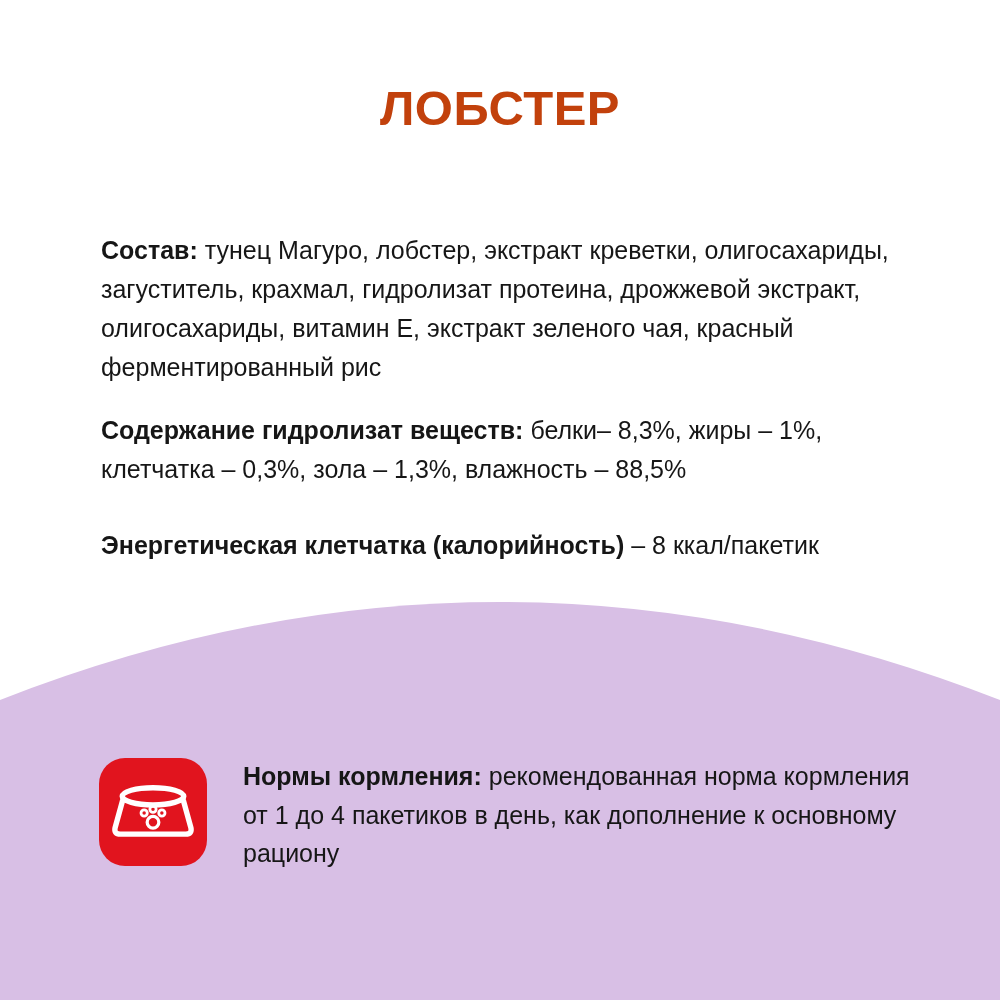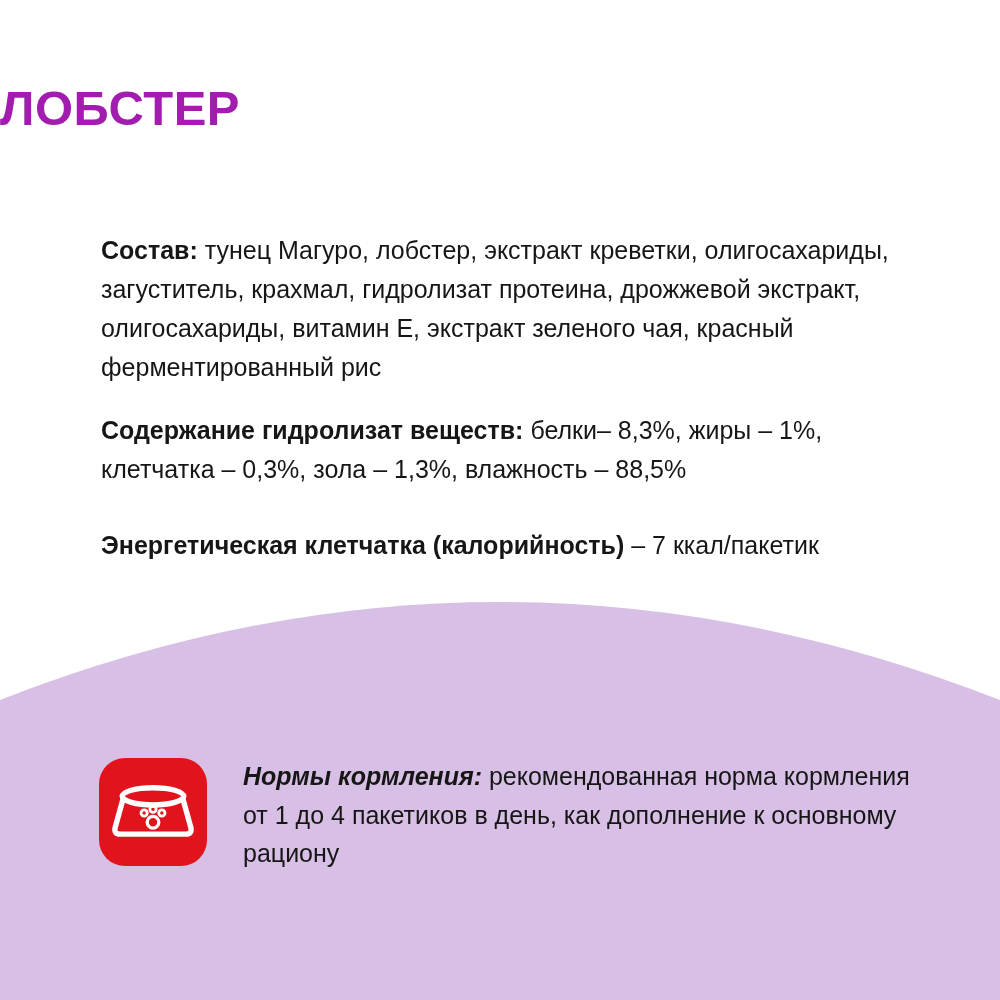--- a/index.html
+++ b/index.html
@@ -16,24 +16,25 @@
     left: 0; top: 0;
     width: 1000px; height: 1000px;
     display: block;
     pointer-events: none;
   }
   .page-title {
     position: absolute;
     left: 0; right: 0;
     top: 80px;
     margin: 0;
+    text-align: center;
     font-size: 49px;
     font-weight: 700;
     letter-spacing: 0.5px;
-    color: #a21caf;
+    color: #c2410c;
   }
   .para {
     position: absolute;
     left: 100px;
     right: 40px;
     margin: 1px;
     font-size: 25px;
     line-height: 39px;
     color: #161616;
   }
@@ -52,40 +53,40 @@
   .feeding-icon svg { display: block; width: 108px; height: 108px; }
   .feeding-text {
     position: absolute;
     left: 243px; top: 757px;
     right: 40px;
     margin: 0;
     font-size: 25px;
     line-height: 38.5px;
     color: #161616;
   }
-  .feeding-text b { font-weight: 700; font-style: italic; }
+  .feeding-text b { font-weight: 700; }
 </style>
 </head>
 <body>
 
 <svg class="curve-svg" viewBox="0 0 1000 1000" aria-hidden="true">
   <path d="M0,700 Q500,504 1000,700 L1000,1000 L0,1000 Z" fill="#D8BFE5"></path>
 </svg>
 
 <h1 class="page-title">ЛОБСТЕР</h1>
 
 <p class="para para-composition"><b>Состав:</b><span class="pre"> тунец Магуро, лобстер, экстракт креветки, олигосахариды,
 загуститель, крахмал, гидролизат протеина, дрожжевой экстракт,
 олигосахариды, витамин Е, экстракт зеленого чая, красный
 ферментированный рис</span></p>
 
 <p class="para para-nutrients"><b>Содержание гидролизат веществ:</b><span class="pre"> белки– 8,3%, жиры – 1%,
 клетчатка – 0,3%, зола – 1,3%, влажность – 88,5%</span></p>
 
-<p class="para para-energy"><b>Энергетическая клетчатка (калорийность)</b><span class="pre"> – 7 ккал/пакетик</span></p>
+<p class="para para-energy"><b>Энергетическая клетчатка (калорийность)</b><span class="pre"> – 8 ккал/пакетик</span></p>
 
 <div class="feeding-icon">
   <svg viewBox="0 0 100 100" aria-hidden="true">
     <g fill="none" stroke="#ffffff" stroke-width="5" stroke-linejoin="round" stroke-linecap="round">
       <ellipse cx="50" cy="35.5" rx="28.5" ry="8"></ellipse>
       <path d="M21.8,39.5 L14.9,64.5 Q13.6,70.5 19.8,70.5 L80.2,70.5 Q86.4,70.5 85.1,64.5 L78.2,39.5"></path>
     </g>
     <g fill="none" stroke="#ffffff">
       <circle cx="41.8" cy="51" r="2.9" stroke-width="2.6"></circle>
       <circle cx="50" cy="47.4" r="2.9" stroke-width="2.6"></circle>

